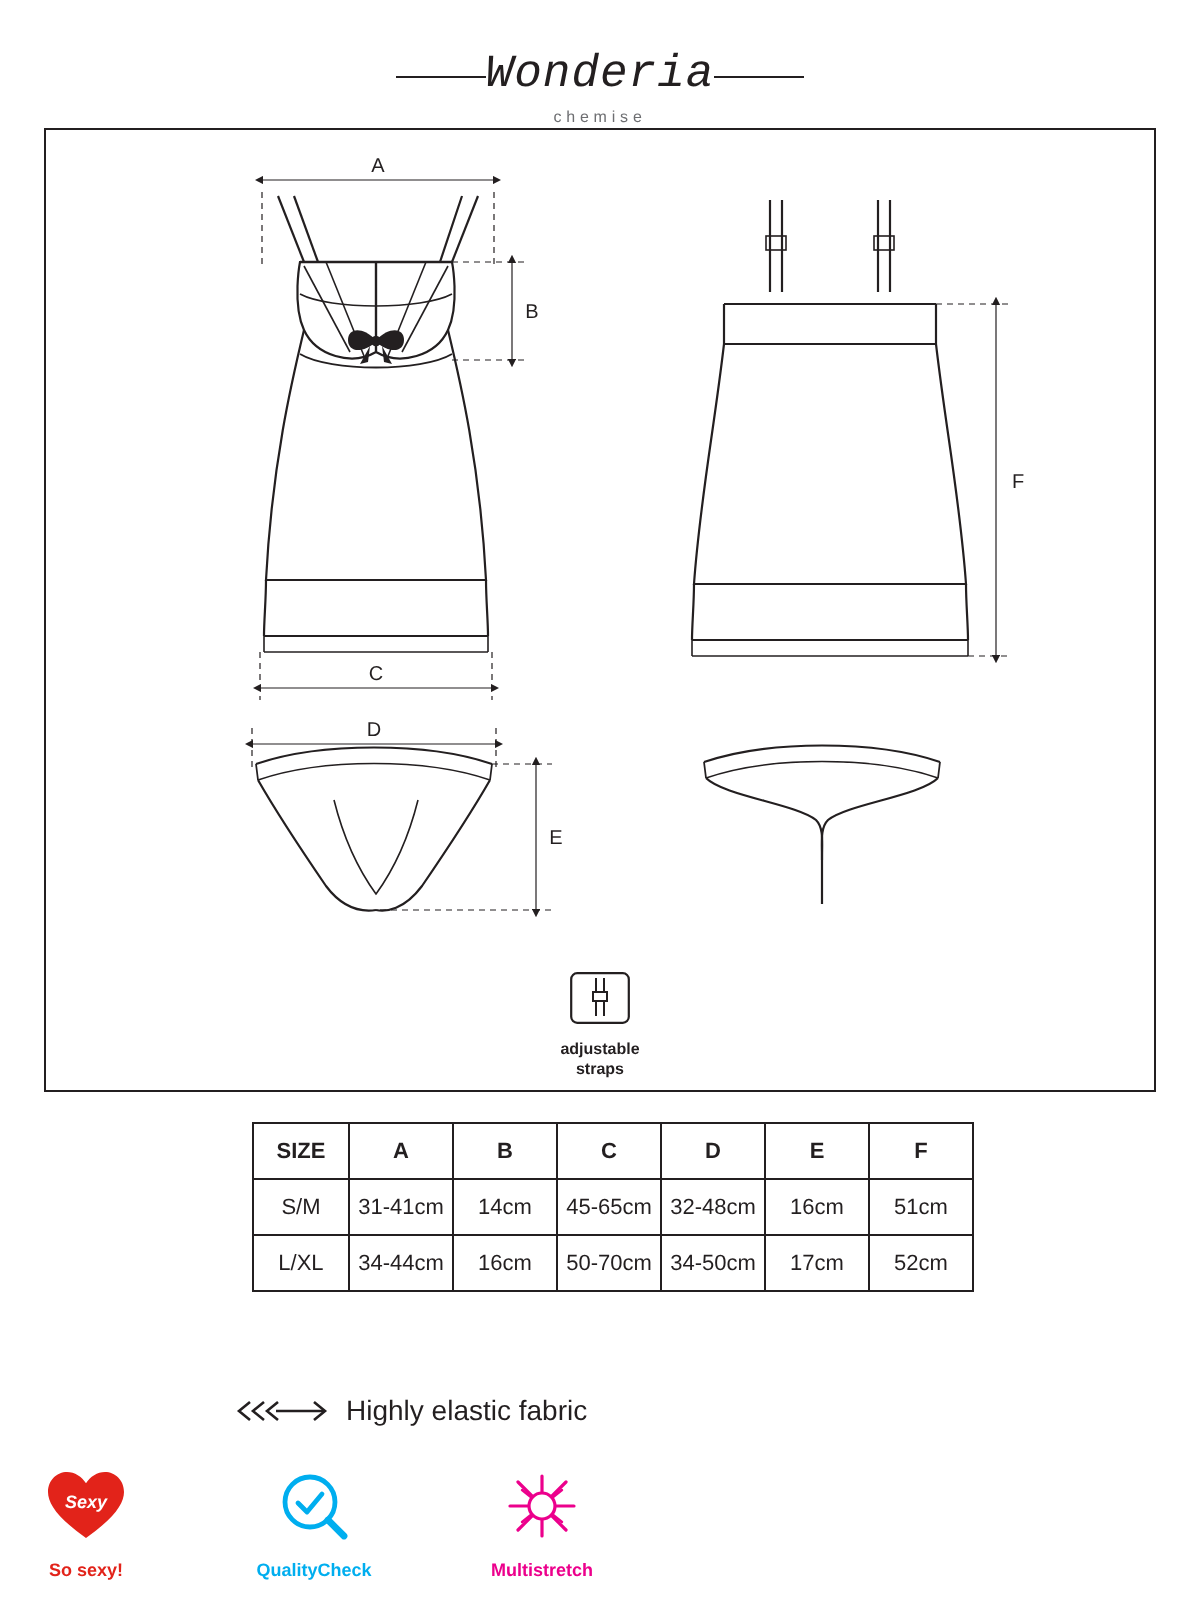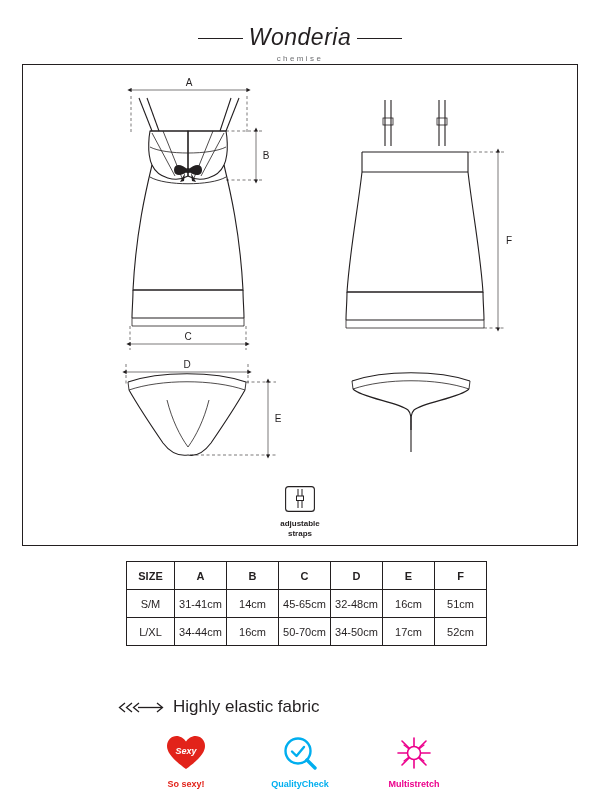--- a/index.html
+++ b/index.html
@@ -18,21 +18,21 @@
 
   
   .brand {
     position: absolute;
     top: 26px;
     left: 0;
     width: 600px;
     text-align: center;
   }
   .brand-name {
-    font-family: Liberation Sans, sans-serif;
+    font-family: Liberation Mono, monospace;
     font-style: italic;
     font-size: 23px;
     letter-spacing: 0.5px;
     color: #231f20;
     line-height: 1;
   }
   .brand-sub {
     font-size: 8px;
     letter-spacing: 2.4px;
     color: #6d6e71;
@@ -102,32 +102,31 @@
   
   .elastic {
     position: absolute;
     left: 118px;
     top: 697px;
     display: flex;
     align-items: center;
     gap: 9px;
   }
   .elastic-label {
-    font-size: 17px;
+    font-size: 14px;
     color: #231f20;
   }
 
   
   .badges {
     position: absolute;
     left: 0;
     top: 735px;
     width: 600px;
     display: flex;
-    justify-content: center;
     gap: 28px;
   }
   .badge {
     width: 86px;
     text-align: center;
   }
   .badge-caption {
     font-size: 9px;
     font-weight: bold;
     margin-top: 4px;

